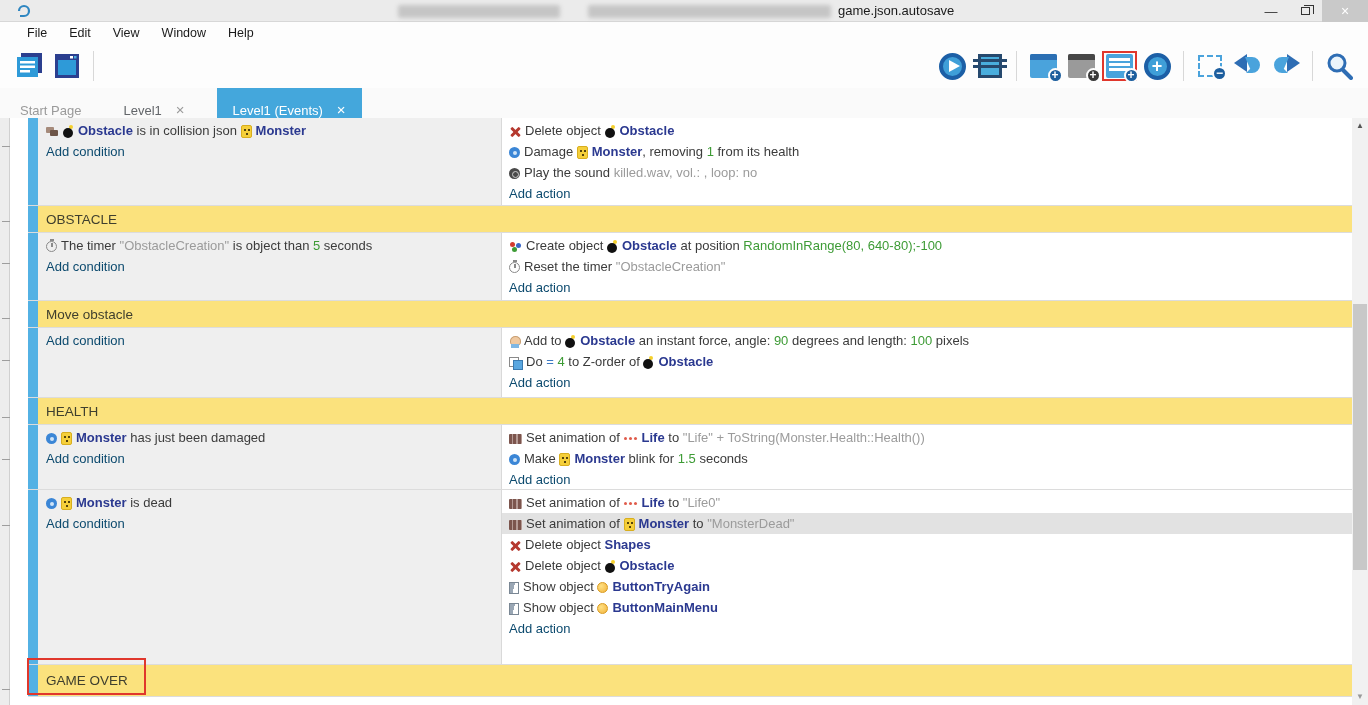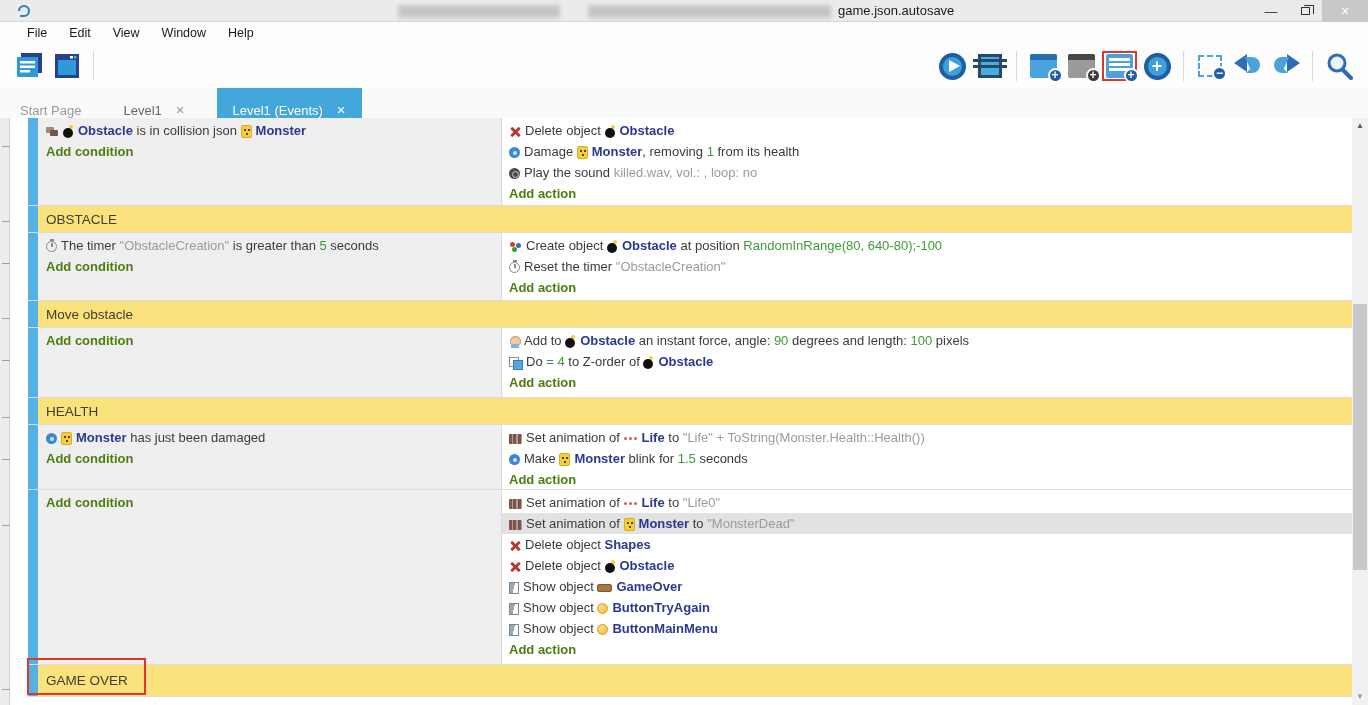--- a/index.html
+++ b/index.html
@@ -65,21 +65,21 @@
   .rows { position:absolute; left:28px; top:0; right:16px; }
   .block { display:flex; border-bottom:1px solid #dcdcdc; position:relative; }
   .bluebar { width:10px; background:#53b1e4; flex:none; }
   .banner-body { flex:1; background:#fbe27d; display:flex; align-items:center; padding-left:8px; font-size:13.5px; color:#3f3f2e; }
   .event-body { flex:1; display:flex; }
   .cond { width:464px; flex:none; background:#efefef; border-right:1px solid #d9d9d9; padding:2px 4px 0 6px; }
   .acts { flex:1; background:#fff; padding:2px 0 16px 0; }
   .ev-line { height:21px; line-height:21px; font-size:13px; color:#3b3b3b; white-space:nowrap; overflow:hidden; padding-left:7px; }
   .cond .ev-line { padding-left:2px; }
   .ev-line.hl { background:#e2e2e2; }
-  .add-line { color:#4d7c0f;font-weight:bold; }
+  .add-line { color:#0c4a6e; }
   .seg-obj { color:#2b3990; font-weight:bold; }
   .seg-green { color:#3d9b35; }
   .seg-blue { color:#3b78c3; }
   .seg-gray { color:#9b9b9b; }
   .redbox-overlay { position:absolute; left:-1px; top:-7px; width:119px; height:37px; border:2px solid #e0372c; pointer-events:none; z-index:5; }
 
   
   .ic { display:inline-block; vertical-align:middle; margin-right:4px; position:relative; }
   .ic-collision { width:13px; height:10px; }
   .ic-collision::before { content:""; position:absolute; left:0; top:0; width:8px; height:6px; background:#a58a7a; border-radius:1px; }
@@ -275,21 +275,21 @@
         <div class="block" style="height: 27px;">
           <div class="bluebar"></div>
           <div class="banner-body">
             <span>OBSTACLE</span>
           </div>
         </div>
         <div class="block" style="height: 68px;">
           <div class="bluebar"></div>
           <div class="event-body">
             <div class="cond">
-              <div class="ev-line"><span class="ic ic-timer"></span><span>The timer </span><span class="seg-gray">"ObstacleCreation"</span><span> is greater than </span><span class="seg-green">5</span><span> seconds</span></div>
+              <div class="ev-line"><span class="ic ic-timer"></span><span>The timer </span><span class="seg-gray">"ObstacleCreation"</span><span> is object than </span><span class="seg-green">5</span><span> seconds</span></div>
               <div class="ev-line add-line">Add condition</div>
             </div>
             <div class="acts">
               <div class="ev-line"><span class="ic ic-create"></span><span>Create object </span><span class="ic ic-bomb"></span><span class="seg-obj">Obstacle</span><span> at position </span><span class="seg-green">RandomInRange(80, 640-80);-100</span></div>
               <div class="ev-line"><span class="ic ic-timer"></span><span>Reset the timer </span><span class="seg-gray">"ObstacleCreation"</span></div>
               <div class="ev-line add-line">Add action</div>
             </div>
           </div>
         </div>
         <div class="block" style="height: 27px;">
@@ -328,28 +328,28 @@
               <div class="ev-line"><span class="ic ic-anim"></span><span>Set animation of </span><span class="ic ic-life"></span><span class="seg-obj">Life</span><span> to </span><span class="seg-gray">"Life" + ToString(Monster.Health::Health())</span></div>
               <div class="ev-line"><span class="ic ic-damage"></span><span>Make </span><span class="ic ic-monster"></span><span class="seg-obj">Monster</span><span> blink for </span><span class="seg-green">1.5</span><span> seconds</span></div>
               <div class="ev-line add-line">Add action</div>
             </div>
           </div>
         </div>
         <div class="block" style="height: 175px;">
           <div class="bluebar"></div>
           <div class="event-body">
             <div class="cond">
+              <div class="ev-line"><span class="ic ic-damage"></span><span class="ic ic-monster"></span><span class="seg-obj">Monster</span><span> is dead</span></div>
               <div class="ev-line add-line">Add condition</div>
             </div>
             <div class="acts">
               <div class="ev-line"><span class="ic ic-anim"></span><span>Set animation of </span><span class="ic ic-life"></span><span class="seg-obj">Life</span><span> to </span><span class="seg-gray">"Life0"</span></div>
               <div class="ev-line hl"><span class="ic ic-anim"></span><span>Set animation of </span><span class="ic ic-monster"></span><span class="seg-obj">Monster</span><span> to </span><span class="seg-gray">"MonsterDead"</span></div>
               <div class="ev-line"><span class="ic ic-delete"></span><span>Delete object </span><span class="seg-obj">Shapes</span></div>
               <div class="ev-line"><span class="ic ic-delete"></span><span>Delete object </span><span class="ic ic-bomb"></span><span class="seg-obj">Obstacle</span></div>
-              <div class="ev-line"><span class="ic ic-show"></span><span>Show object </span><span class="ic ic-gameover"></span><span class="seg-obj">GameOver</span></div>
               <div class="ev-line"><span class="ic ic-show"></span><span>Show object </span><span class="ic ic-button"></span><span class="seg-obj">ButtonTryAgain</span></div>
               <div class="ev-line"><span class="ic ic-show"></span><span>Show object </span><span class="ic ic-button"></span><span class="seg-obj">ButtonMainMenu</span></div>
               <div class="ev-line add-line">Add action</div>
             </div>
           </div>
         </div>
         <div class="block" style="height: 32px;">
           <div class="bluebar"></div>
           <div class="banner-body">
             <span>GAME OVER</span>

